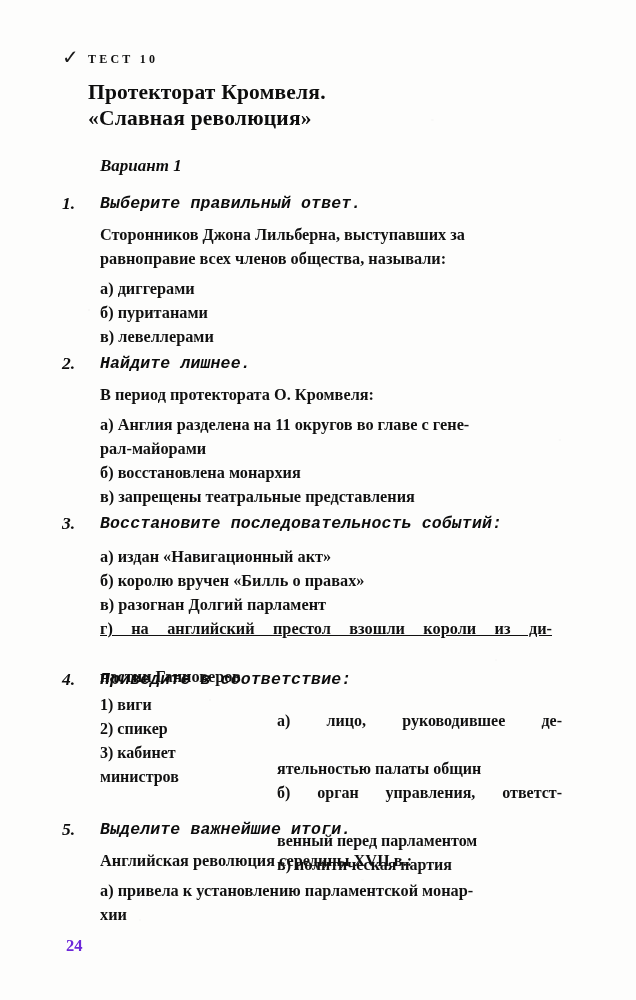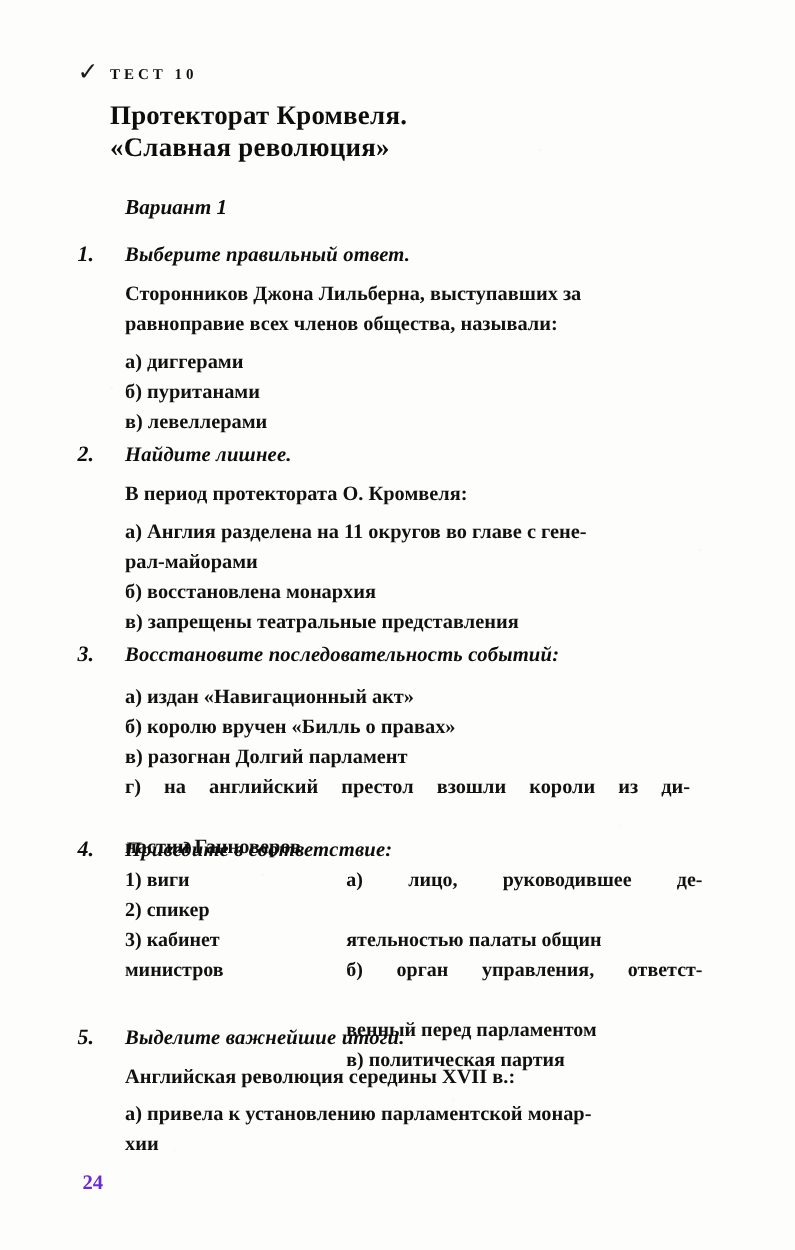--- a/index.html
+++ b/index.html
@@ -120,21 +120,21 @@
   .q-num {
     flex: 0 0 38px;
     font-family: "Liberation Serif", serif;
     font-weight: 700;
     font-style: italic;
     font-size: 17.5px;
     line-height: 23px;
     color: #0d0d0d;
   }
   .q-prompt {
-    font-family: Liberation Serif, serif;
+    font-family: Liberation Mono, monospace;
     font-weight: 700;
     font-style: italic;
     font-size: 16.5px;
     line-height: 23px;
     letter-spacing: .15px;
     color: #0d0d0d;
   }
 
   .q-body {
     margin-left: 38px;
@@ -174,20 +174,21 @@
     display: flex;
     margin-top: 2px;
   }
   .match-col-left {
     width: 177px;
     flex: 0 0 177px;
   }
   .match-col-right {
     flex: 1 1 auto;
     width: 268px;
+    margin-top: 16px;
   }
   .match-item {
     font-family: "Liberation Serif", serif;
     font-weight: 700;
     font-size: 16px;
     line-height: 24px;
     color: #111;
   }
   .match-item.just {
     text-align: justify;
@@ -272,21 +273,21 @@
     <div class="q" style="top:512px;">
       <div class="q-head">
         <span class="q-num">3.</span>
         <span class="q-prompt">Восстановите последовательность событий:</span>
       </div>
       <div class="q-body">
         <div class="opts" style="margin-top:10px;">
           <div class="opt">а) издан «Навигационный акт»</div>
           <div class="opt">б) королю вручен «Билль о правах»</div>
           <div class="opt">в) разогнан Долгий парламент</div>
-          <div class="opt opt-just" style="width:452px;">г) на английский престол взошли короли из ди-</div>
+          <div class="opt opt-just" style="width:452px;text-decoration:underline;">г) на английский престол взошли короли из ди-</div>
           <div class="opt">настии Ганноверов</div>
         </div>
       </div>
     </div>
 
     <div class="q" style="top:668px;">
       <div class="q-head">
         <span class="q-num">4.</span>
         <span class="q-prompt">Приведите в соответствие:</span>
       </div>

